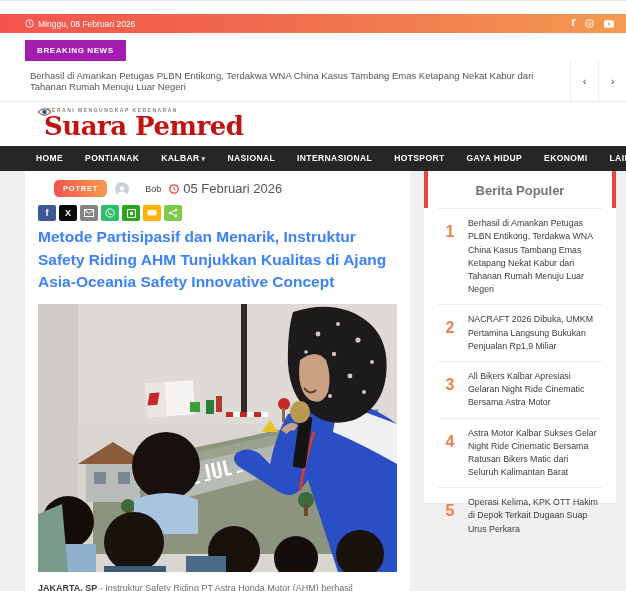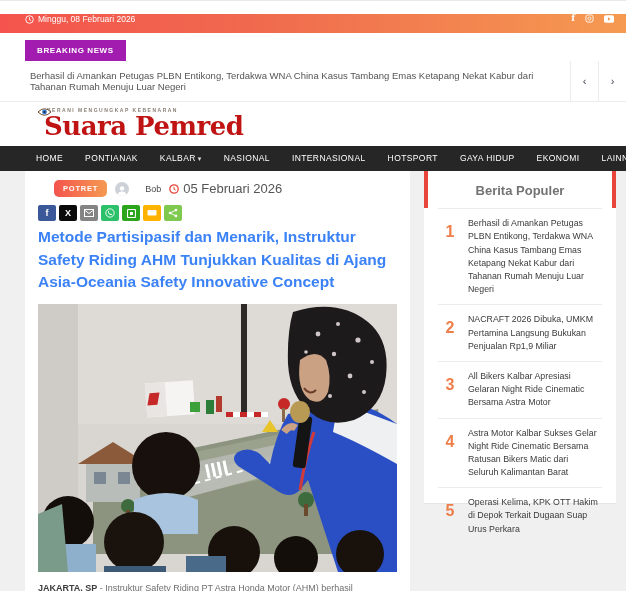--- a/index.html
+++ b/index.html
@@ -2,21 +2,21 @@
 <html><head>
 <meta charset="utf-8">
 <style>
   * { margin:0; padding:0; box-sizing:border-box; }
   html,body { width:626px; height:591px; overflow:hidden; background:#fff;
     font-family:"Liberation Sans", sans-serif; }
   .topstrip { height:14px; background:#fff; border-top:1px solid #e8e8e8; }
 
   
   .topbar { height:19px; background:linear-gradient(90deg,#f4544d 0%,#f0694e 40%,#f59a51 100%);
-    display:flex; align-items:flex-start; justify-content:space-between; padding:0 12px 0 25px; }
+    display:flex; align-items:center; justify-content:space-between; padding:0 12px 0 25px; }
   .topbar-date { color:#fff; font-size:8.5px; display:flex; align-items:center; gap:4px; }
   .topbar-social { display:flex; gap:10px; align-items:center; }
   .topbar-social span { color:#fff; font-size:9px; line-height:1; cursor:pointer; }
 
   
   .breaking { background:#fff; padding:6px 25px 0 25px; }
   .breaking-badge { display:inline-block; background:#a21caf; color:#fff; font-size:8px;
     font-weight:bold; letter-spacing:.6px; padding:6px 12px; }
   .ticker-row { display:flex; align-items:stretch; border-bottom:1px solid #ececec; margin:0 -25px; padding:0 0 0 30px; }
   .ticker-text { flex:1; font-size:9.5px; color:#555; padding:9px 10px 9px 0; cursor:pointer; }
@@ -25,21 +25,21 @@
 
   
   .logo-wrap { background:#fff; padding:5px 0 6px 15px; position:relative; }
   .logo-tagline { font-size:5px; letter-spacing:1.5px; color:#8a7f75; margin-left:32px; font-weight:bold; }
   .logo-title { font-family:"DejaVu Serif","Liberation Serif",serif; font-weight:bold;
     color:#c01313; font-size:26px; line-height:1.05; letter-spacing:-.5px; cursor:pointer;margin-left:29px; }
   .logo-eye { position:absolute; left:37px; top:5px; }
 
   
   .navbar { background:#262626; height:25px; display:flex; align-items:center; padding:0 14px 0 25px; }
-  .nav-item { color:#fff; font-size:8.5px; font-weight:normal; letter-spacing:.4px;
+  .nav-item { color:#fff; font-size:8.5px; font-weight:bold; letter-spacing:.4px;
     padding:0 11px; height:25px; line-height:25px; cursor:pointer; white-space:nowrap; }
   .nav-item .caret { font-size:7px; color:#ddd; margin-left:2px; }
 
   
   .content { background:#f0f0f0; display:flex; gap:14px; padding:0 10px 0 25px; height:439px; }
   .main-card { width:385px; background:#fff; padding:9px 13px 0 13px; }
 
   .meta-row { display:flex; align-items:center; gap:8px; }
   .cat-badge { background:linear-gradient(90deg,#f4544d,#f59a51); color:#fff; font-size:7.5px;
     font-weight:bold; letter-spacing:.8px; padding:4px 9px; border-radius:5px; cursor:pointer;margin-left:16px; }

